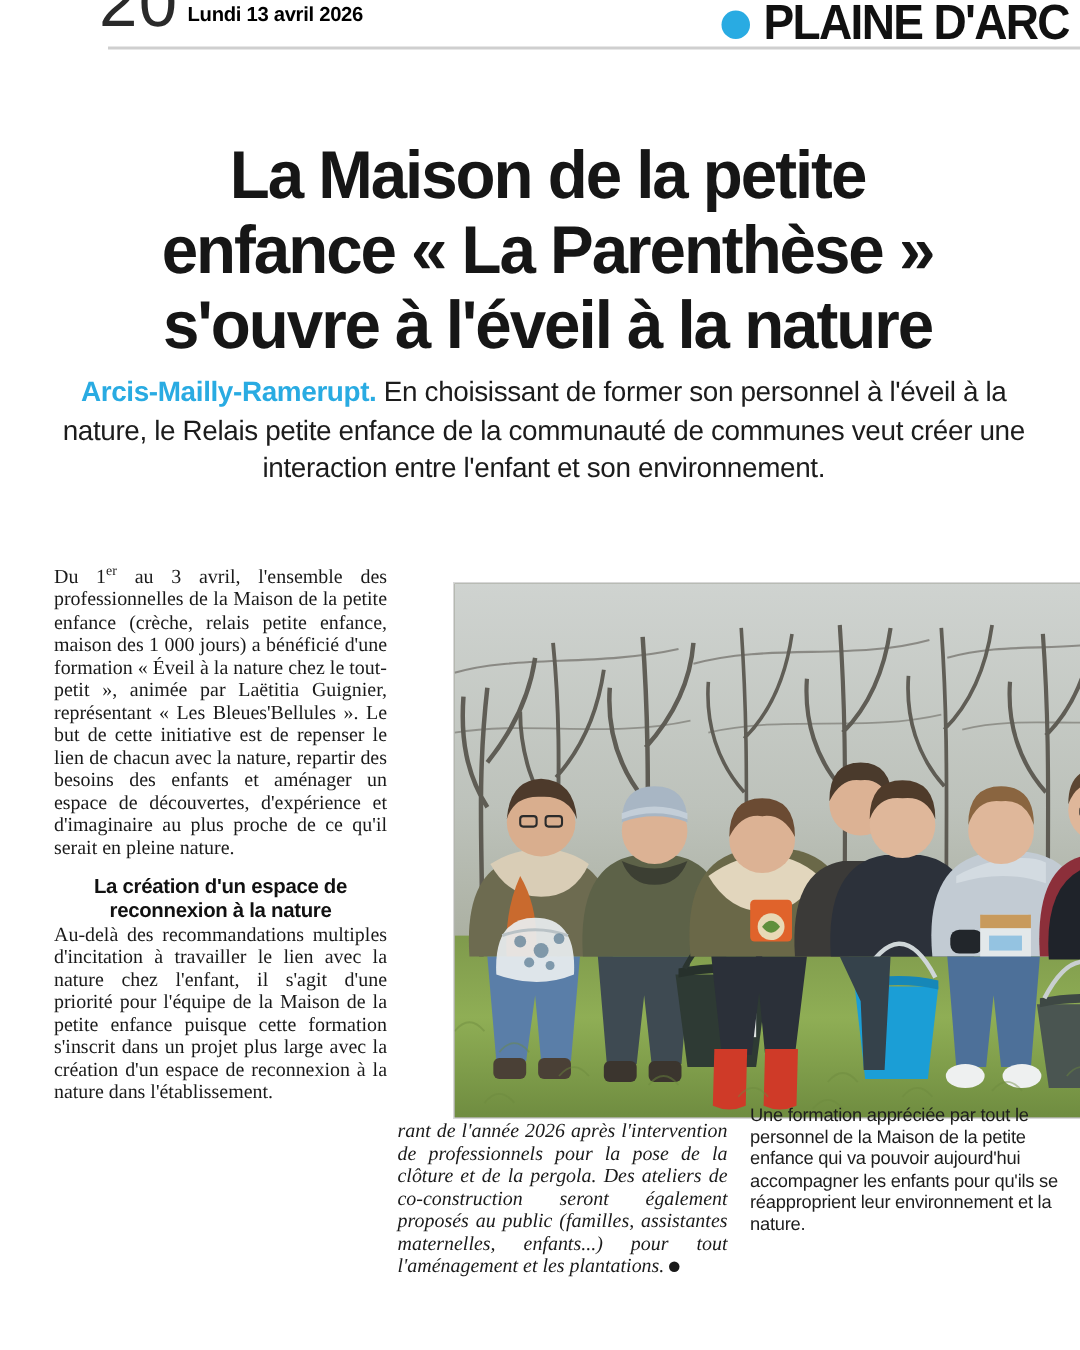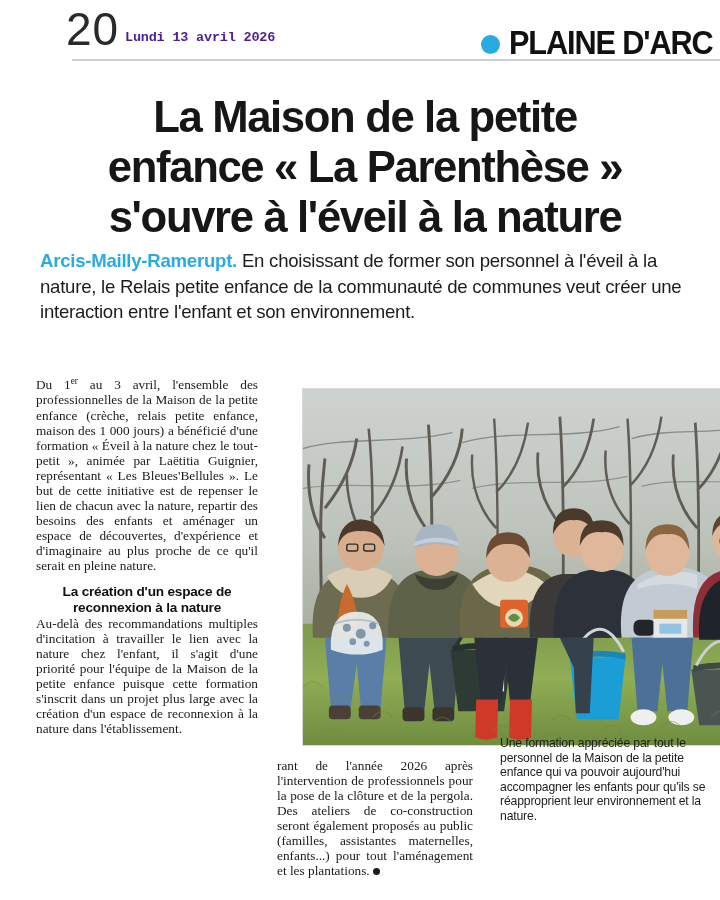--- a/index.html
+++ b/index.html
@@ -11,39 +11,39 @@
   }
   body {
     font-family: "Liberation Serif", serif;
     color: #1a1a1a;
     position: relative;
   }
 
   
   .masthead {
     position: absolute;
-    left: 0; top: 0; width: 720px; height: 34px; margin-top: 28px;
+    left: 0; top: 0; width: 720px; height: 34px;
   }
   .page-number {
     position: absolute;
     left: 66px; top: -22px;
     font-family: "Liberation Sans", sans-serif;
     font-size: 46px;
     font-weight: 400;
     letter-spacing: 1px;
     color: #2a2a2a;
     line-height: 1;
   }
   .masthead-date {
     position: absolute;
     left: 125px; top: 2px;
-    font-family: Liberation Mono, monospace;
+    font-family: Liberation Sans, sans-serif;
     font-size: 13.5px;
     font-weight: 700;
-    color: #4c1d95;
+    color: #000000;
     letter-spacing: -0.2px;
   }
   .masthead-right {
     position: absolute;
     right: -8px; top: -4px;
     display: flex;
     align-items: center;
     gap: 9px;
   }
   .masthead-dot {
@@ -84,20 +84,21 @@
     color: #161616;
     transform: scaleX(0.97);
   }
   .headline .hl-line { display: block; white-space: nowrap; }
 
   
   .lede {
     position: absolute;
     left: 40px; top: 248px;
     width: 645px;
+    text-align: center;
     font-family: "Liberation Sans", sans-serif;
     font-size: 18.6px;
     line-height: 25.5px;
     color: #1c1c1c;
     letter-spacing: -0.25px;
   }
   .lede-locality {
     color: #29abe2;
     font-weight: 700;
   }
@@ -132,21 +133,21 @@
   .col-mid {
     position: absolute;
     left: 261px; top: 742px;
     width: 228px;
     font-family: "Liberation Serif", serif;
     font-size: 13.3px;
     line-height: 15.05px;
     text-align: justify;
     color: #1a1a1a;
   }
-  .col-mid p { margin: 16px; }
+  .col-mid p { margin: 4px; font-style: italic; }
   .endmark {
     display: inline-block;
     width: 7px; height: 7px;
     border-radius: 50%;
     background: #1a1a1a;
     margin-left: 3px;
     vertical-align: baseline;
   }
 
   

